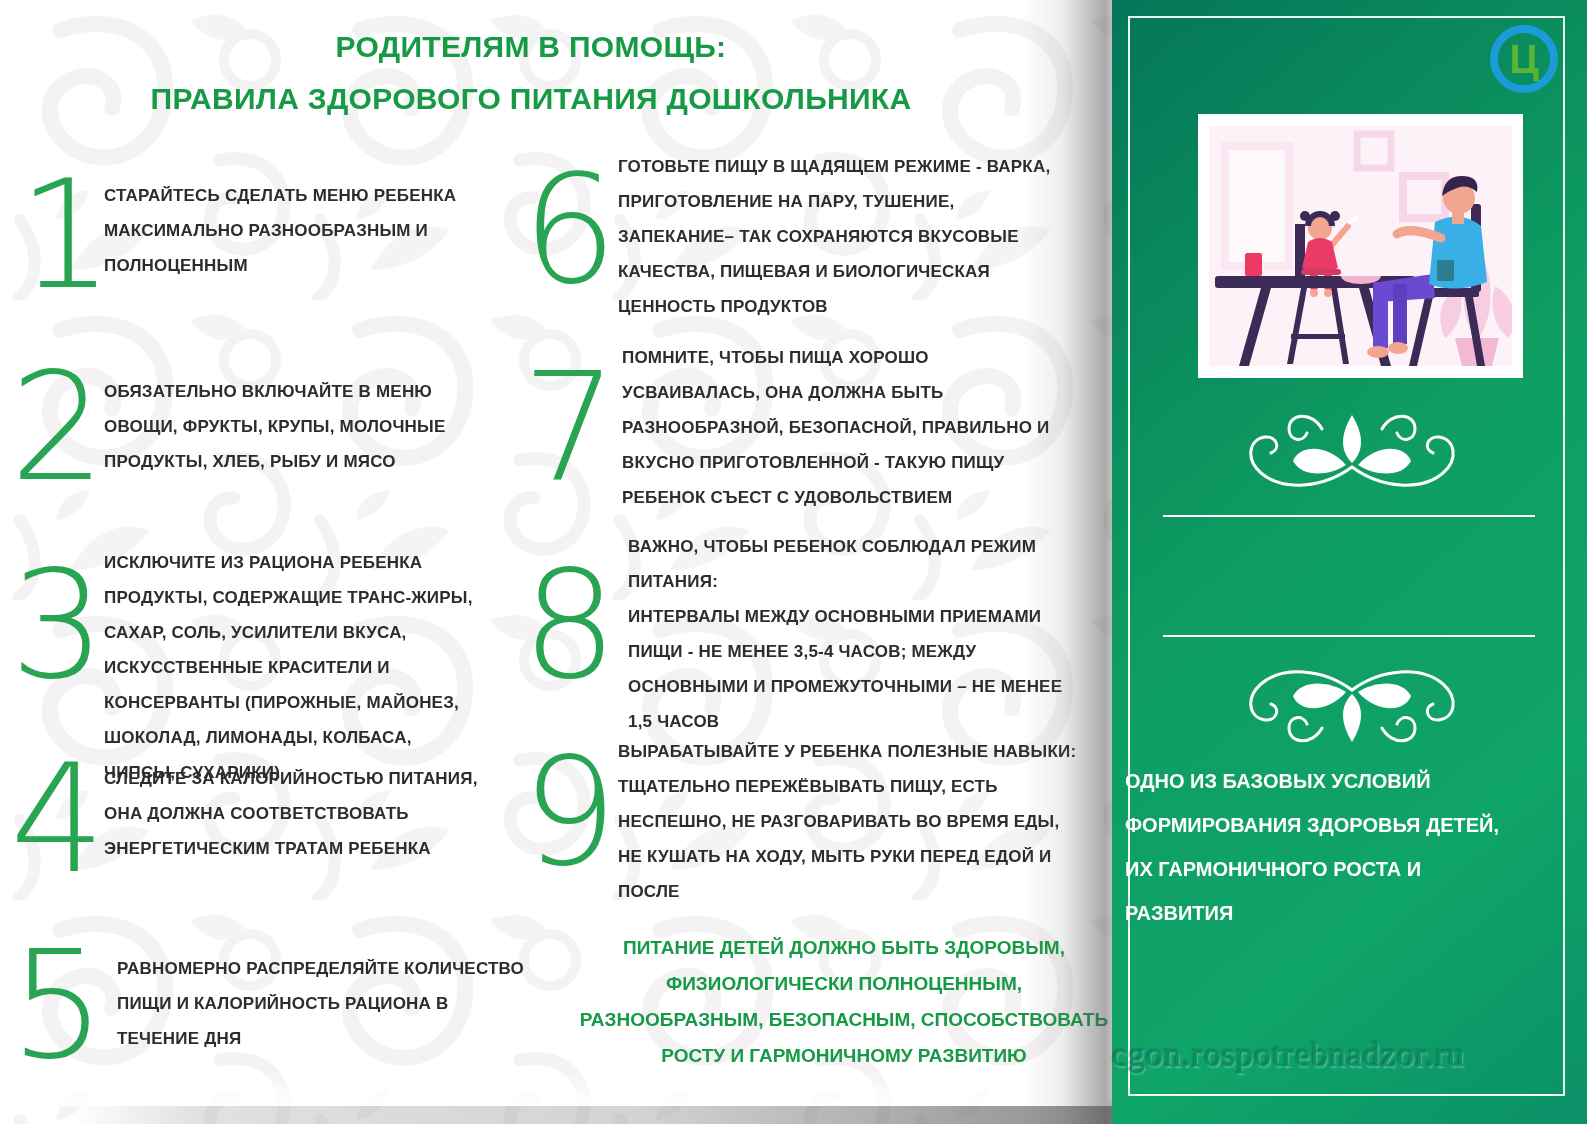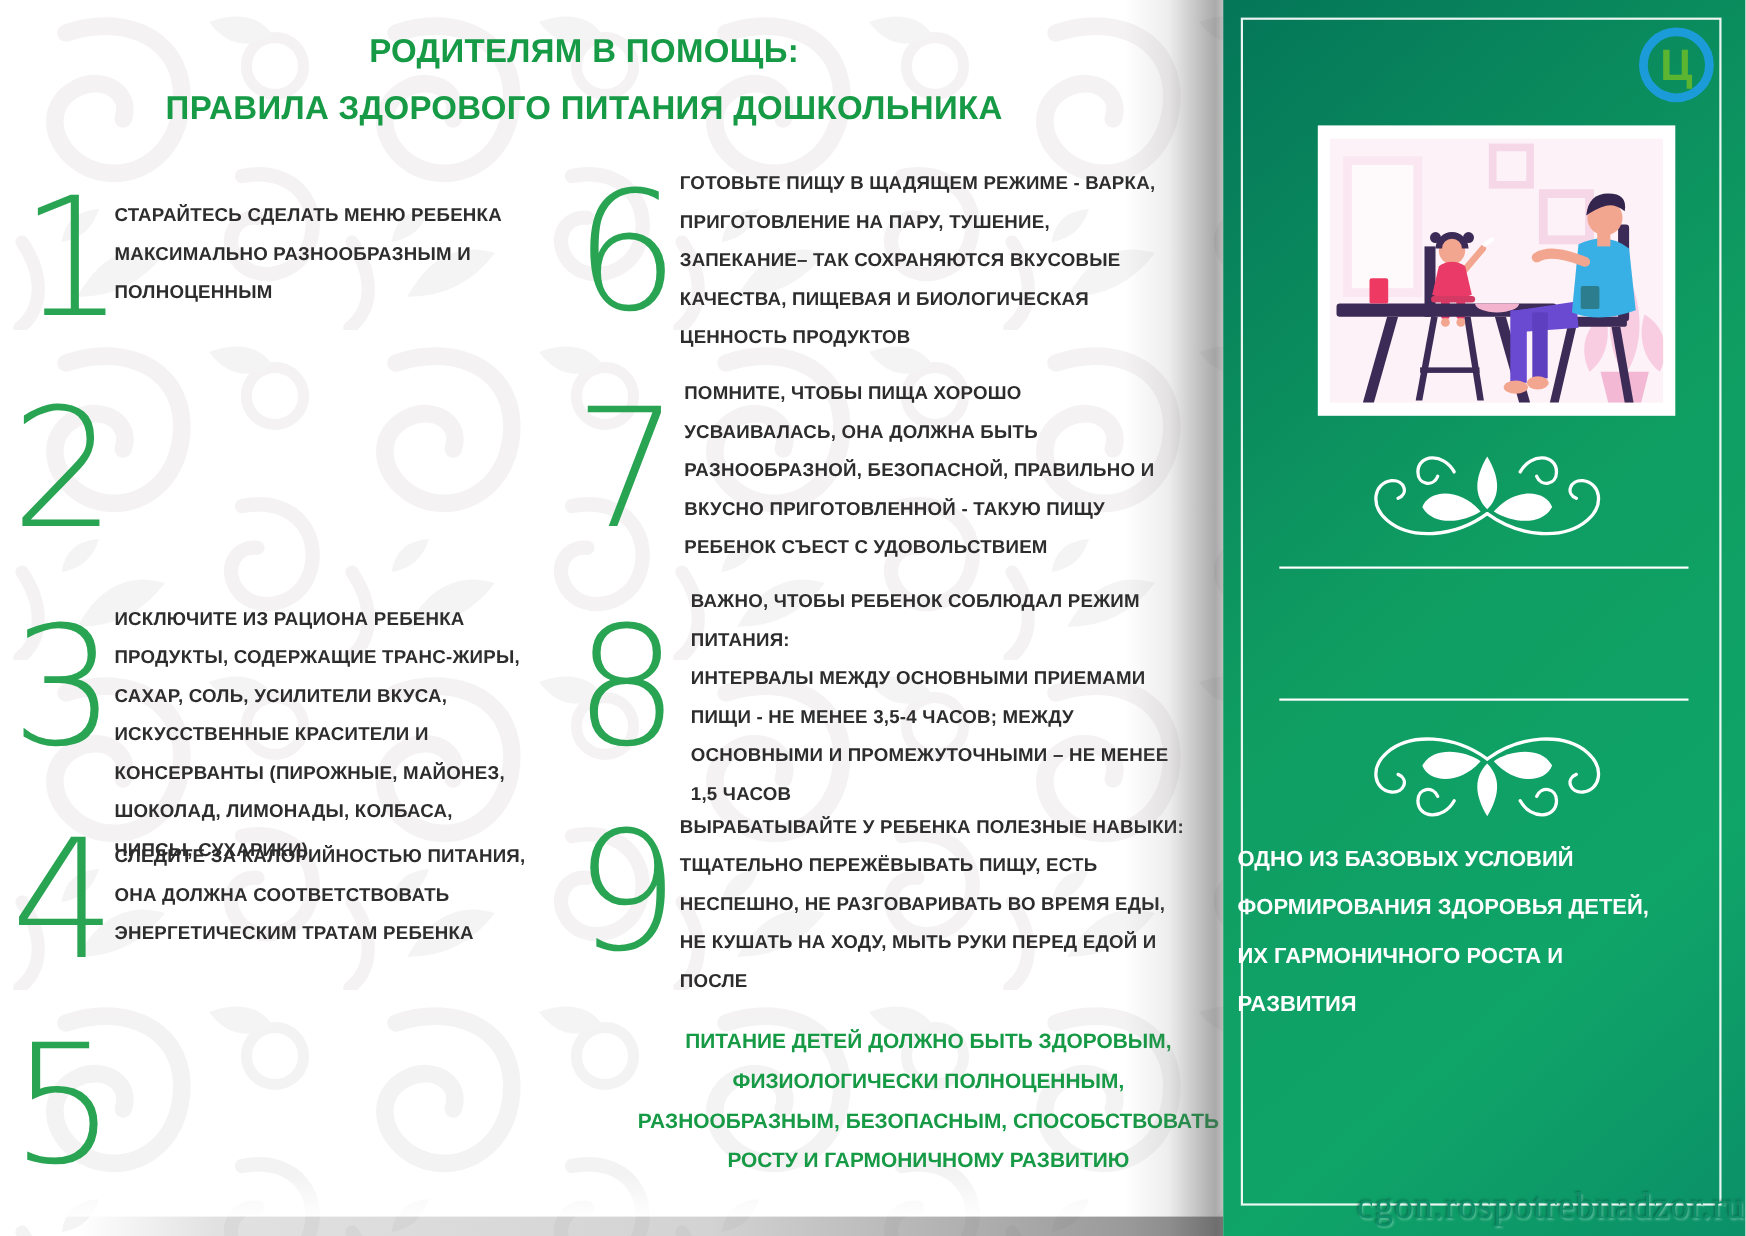--- a/index.html
+++ b/index.html
@@ -52,23 +52,23 @@
   #flourish-top{top:405px;}
   #flourish-bottom{top:652px;transform:scaleY(-1);}
   .divider{position:absolute;left:51px;width:372px;height:2px;background:#fff;}
   #divider-1{top:515px;}
   #divider-2{top:635px;}
   .sidebar-heading{position:absolute;left:18px;top:528px;width:440px;text-align:center;
        font-size:31px;line-height:50px;color:#fff;font-weight:bold;white-space:pre-line;
        letter-spacing:.5px;}
   .sidebar-desc{position:absolute;left:13px;top:759px;width:450px;
        font-size:20px;line-height:44px;color:#fff;font-weight:bold;white-space:pre-line;}
-  .watermark{position:absolute;left:0;top:1036px;width:475px;text-align:right;
+  .watermark{position:absolute;left:0;top:1036px;width:475px;text-align:left;
        font-family:"Liberation Serif",serif;font-size:34px;color:#0d9068;letter-spacing:1px;
-       text-shadow:1px 2px 2px rgba(235,255,245,.35),-1px -1px 2px rgba(0,50,40,.45);margin-top:42px;}
+       text-shadow:1px 2px 2px rgba(235,255,245,.35),-1px -1px 2px rgba(0,50,40,.45);}
 </style>
 </head>
 <body>
 
 <div class="canvas">
 
   <div class="main">
 
     <svg class="pattern" width="1112" height="1124">
       <defs>
@@ -90,33 +90,39 @@
     </svg>
 
     <div class="page-title-line" id="title-l2">ПРАВИЛА ЗДОРОВОГО ПИТАНИЯ ДОШКОЛЬНИКА</div>
     <div class="page-title-line" id="title-l1">РОДИТЕЛЯМ В ПОМОЩЬ:</div>
 
     <div class="num" id="n0">1</div>
     <div class="txt" id="t0">СТАРАЙТЕСЬ СДЕЛАТЬ МЕНЮ РЕБЕНКА
 МАКСИМАЛЬНО РАЗНООБРАЗНЫМ И
 ПОЛНОЦЕННЫМ</div>
     <div class="num" id="n1">2</div>
+    <div class="txt" id="t1">ОБЯЗАТЕЛЬНО ВКЛЮЧАЙТЕ В МЕНЮ
+ОВОЩИ, ФРУКТЫ, КРУПЫ, МОЛОЧНЫЕ
+ПРОДУКТЫ, ХЛЕБ, РЫБУ И МЯСО</div>
     <div class="num" id="n2">3</div>
     <div class="txt" id="t2">ИСКЛЮЧИТЕ ИЗ РАЦИОНА РЕБЕНКА
 ПРОДУКТЫ, СОДЕРЖАЩИЕ ТРАНС-ЖИРЫ,
 САХАР, СОЛЬ, УСИЛИТЕЛИ ВКУСА,
 ИСКУССТВЕННЫЕ КРАСИТЕЛИ И
 КОНСЕРВАНТЫ (ПИРОЖНЫЕ, МАЙОНЕЗ,
 ШОКОЛАД, ЛИМОНАДЫ, КОЛБАСА,
 ЧИПСЫ, СУХАРИКИ)</div>
     <div class="num" id="n3">4</div>
     <div class="txt" id="t3">СЛЕДИТЕ ЗА КАЛОРИЙНОСТЬЮ ПИТАНИЯ,
 ОНА ДОЛЖНА СООТВЕТСТВОВАТЬ
 ЭНЕРГЕТИЧЕСКИМ ТРАТАМ РЕБЕНКА</div>
     <div class="num" id="n4">5</div>
+    <div class="txt" id="t4">РАВНОМЕРНО РАСПРЕДЕЛЯЙТЕ КОЛИЧЕСТВО
+ПИЩИ И КАЛОРИЙНОСТЬ РАЦИОНА В
+ТЕЧЕНИЕ ДНЯ</div>
     <div class="num" id="n5">6</div>
     <div class="txt" id="t5">ГОТОВЬТЕ ПИЩУ В ЩАДЯЩЕМ РЕЖИМЕ - ВАРКА,
 ПРИГОТОВЛЕНИЕ НА ПАРУ, ТУШЕНИЕ,
 ЗАПЕКАНИЕ– ТАК СОХРАНЯЮТСЯ ВКУСОВЫЕ
 КАЧЕСТВА, ПИЩЕВАЯ И БИОЛОГИЧЕСКАЯ
 ЦЕННОСТЬ ПРОДУКТОВ</div>
     <div class="num" id="n6">7</div>
     <div class="txt" id="t6">ПОМНИТЕ, ЧТОБЫ ПИЩА ХОРОШО
 УСВАИВАЛАСЬ, ОНА ДОЛЖНА БЫТЬ
 РАЗНООБРАЗНОЙ, БЕЗОПАСНОЙ, ПРАВИЛЬНО И

